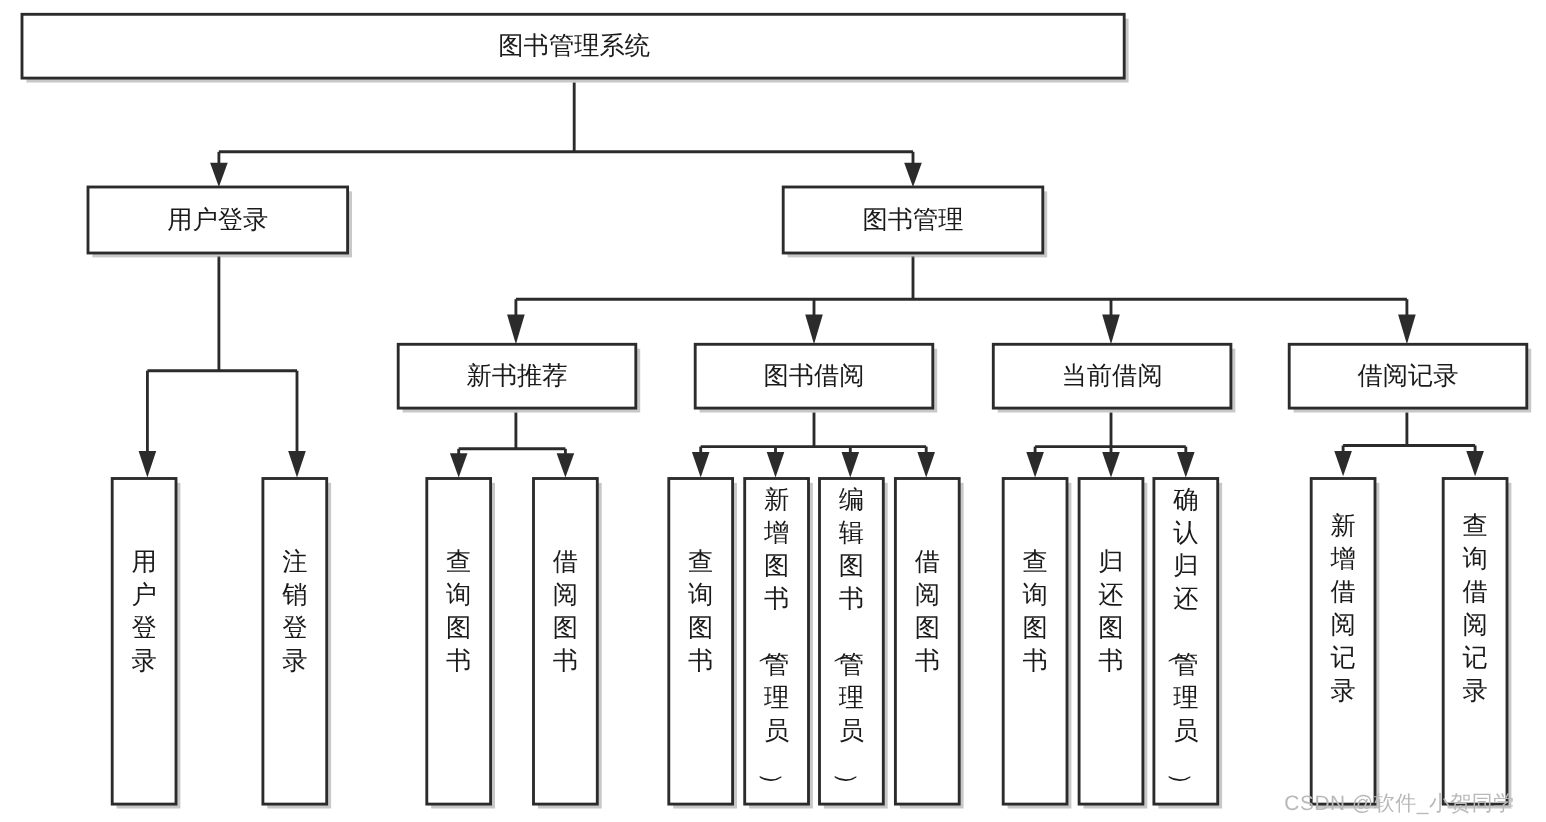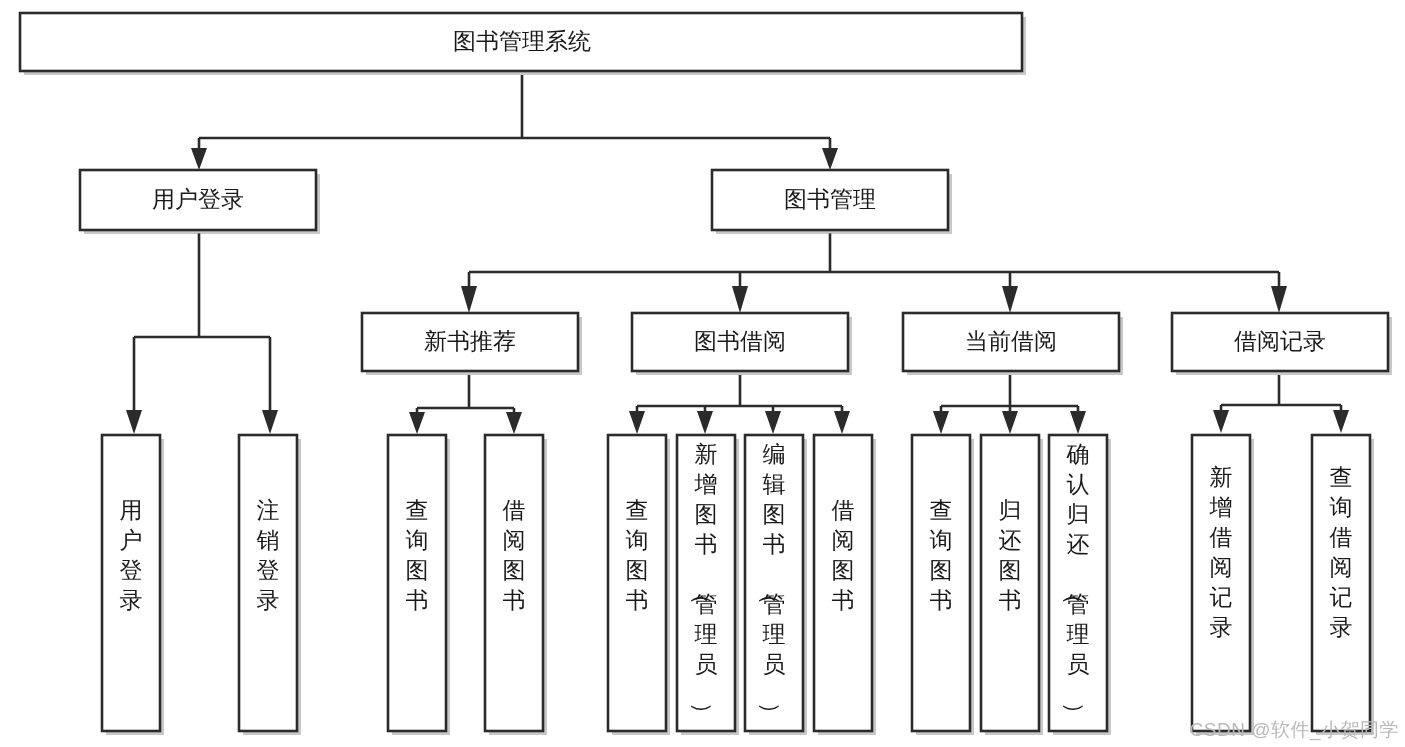--- a/index.html
+++ b/index.html
@@ -59,21 +59,21 @@
   }
   .node-label-v {
     font-family: "Liberation Sans", "DejaVu Sans", sans-serif;
     font-size: 23px;
     fill: #1a1a1a;
     text-anchor: middle;
     white-space: pre;
   }
   .watermark {
     position: absolute;
-    right: 6px;
+    right: 28px;
     bottom: 4px;
     font-family: "Liberation Sans", "DejaVu Sans", sans-serif;
     font-size: 19px;
     color: #b9b9b9;
     letter-spacing: 0.5px;
     user-select: none;
     pointer-events: none;
   }
 </style>
 </head>

